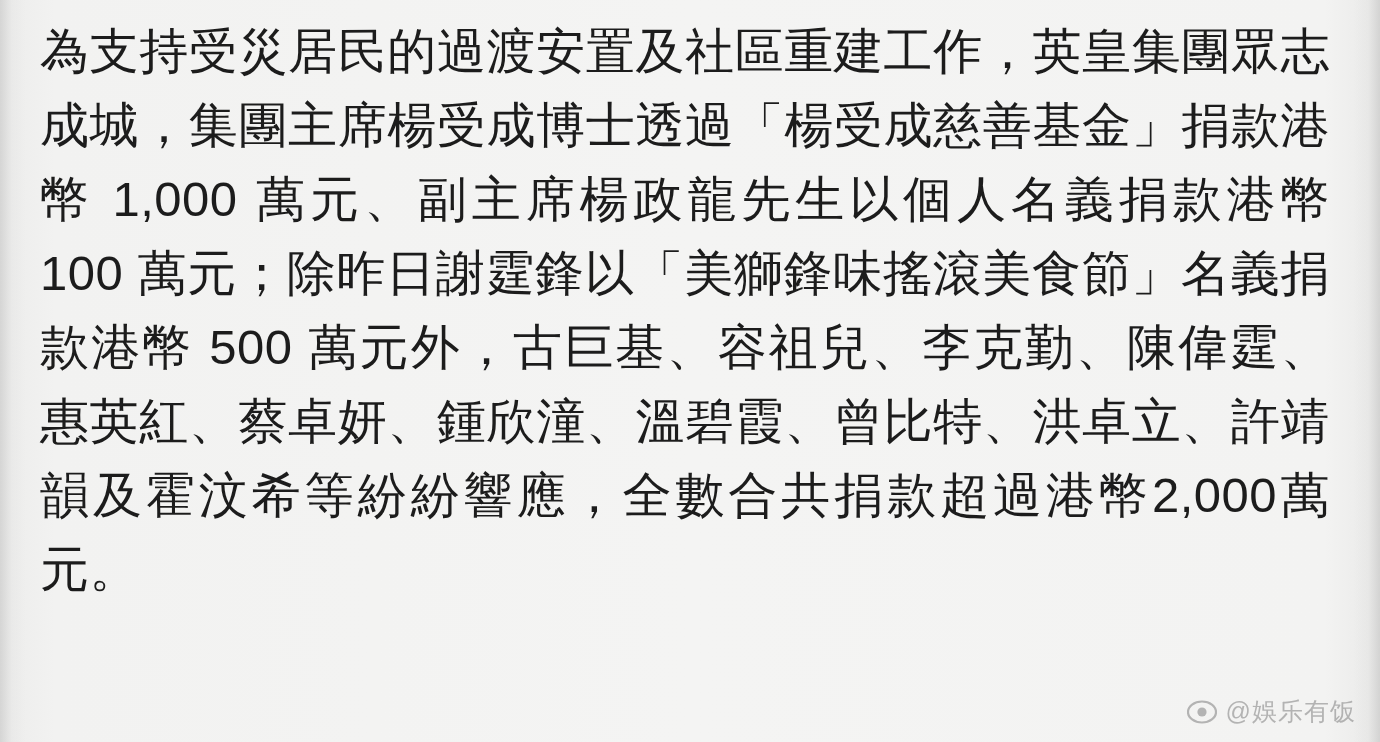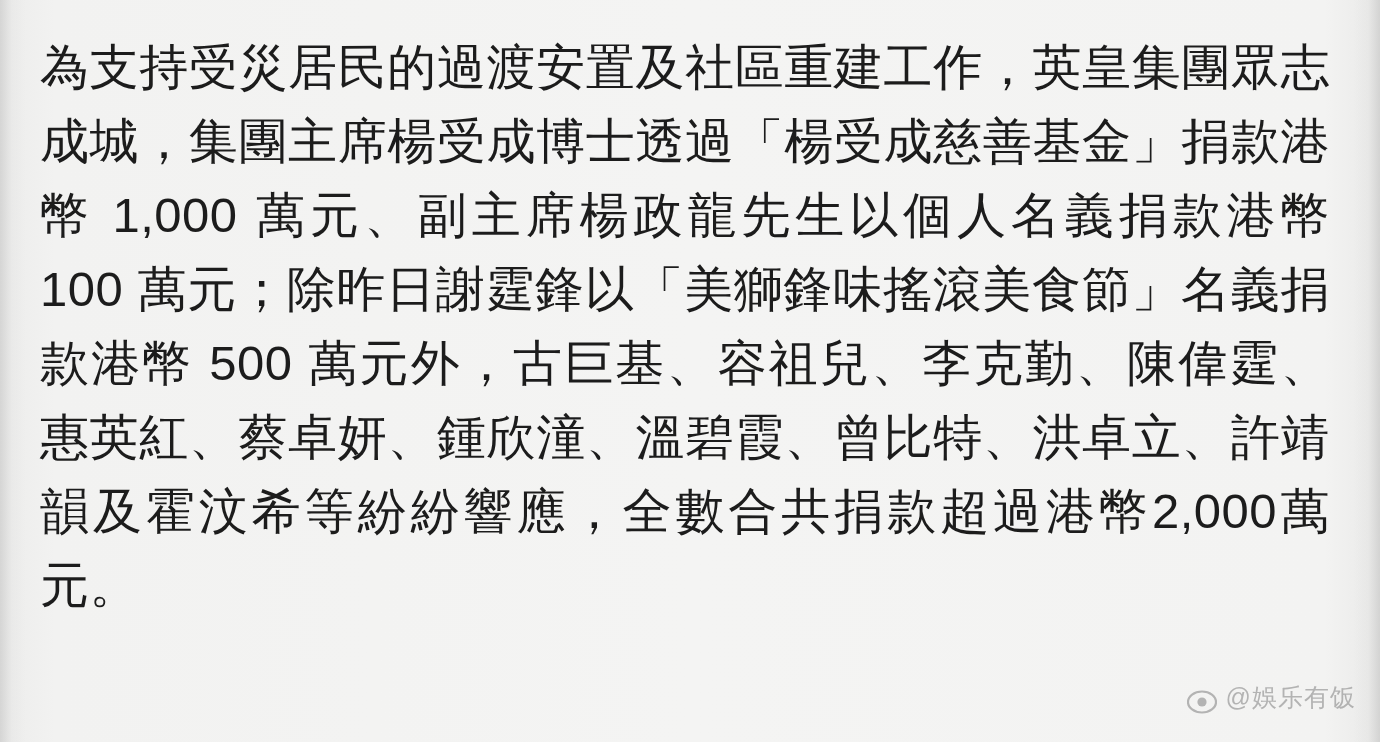--- a/index.html
+++ b/index.html
@@ -32,37 +32,37 @@
     left: 0;
     background: linear-gradient(90deg, rgba(160,160,160,0.30) 0%, rgba(200,200,200,0.10) 45%, rgba(255,255,255,0) 100%);
   }
   .edge-right {
     right: 0;
     background: linear-gradient(270deg, rgba(160,160,160,0.30) 0%, rgba(200,200,200,0.10) 45%, rgba(255,255,255,0) 100%);
   }
   .body-text {
     position: absolute;
     left: 40px;
-    top: 30px;
+    top: 14px;
     width: 1290px;
     font-size: 49px;
     line-height: 74px;
     color: #1c1c1c;
     letter-spacing: 0.5px;
     text-align: justify;
     text-justify: inter-character;
     font-weight: 400;
     white-space: pre-wrap;
   }
   .watermark {
     position: absolute;
     right: 24px;
-    bottom: 28px;
+    bottom: 14px;
     display: flex;
-    align-items: flex-end;
+    align-items: center;
     gap: 9px;
     opacity: 0.62;
   }
   .weibo-eye {
     width: 30px;
     height: 24px;
     position: relative;
     flex: 0 0 auto;
   }
   .watermark-name {

